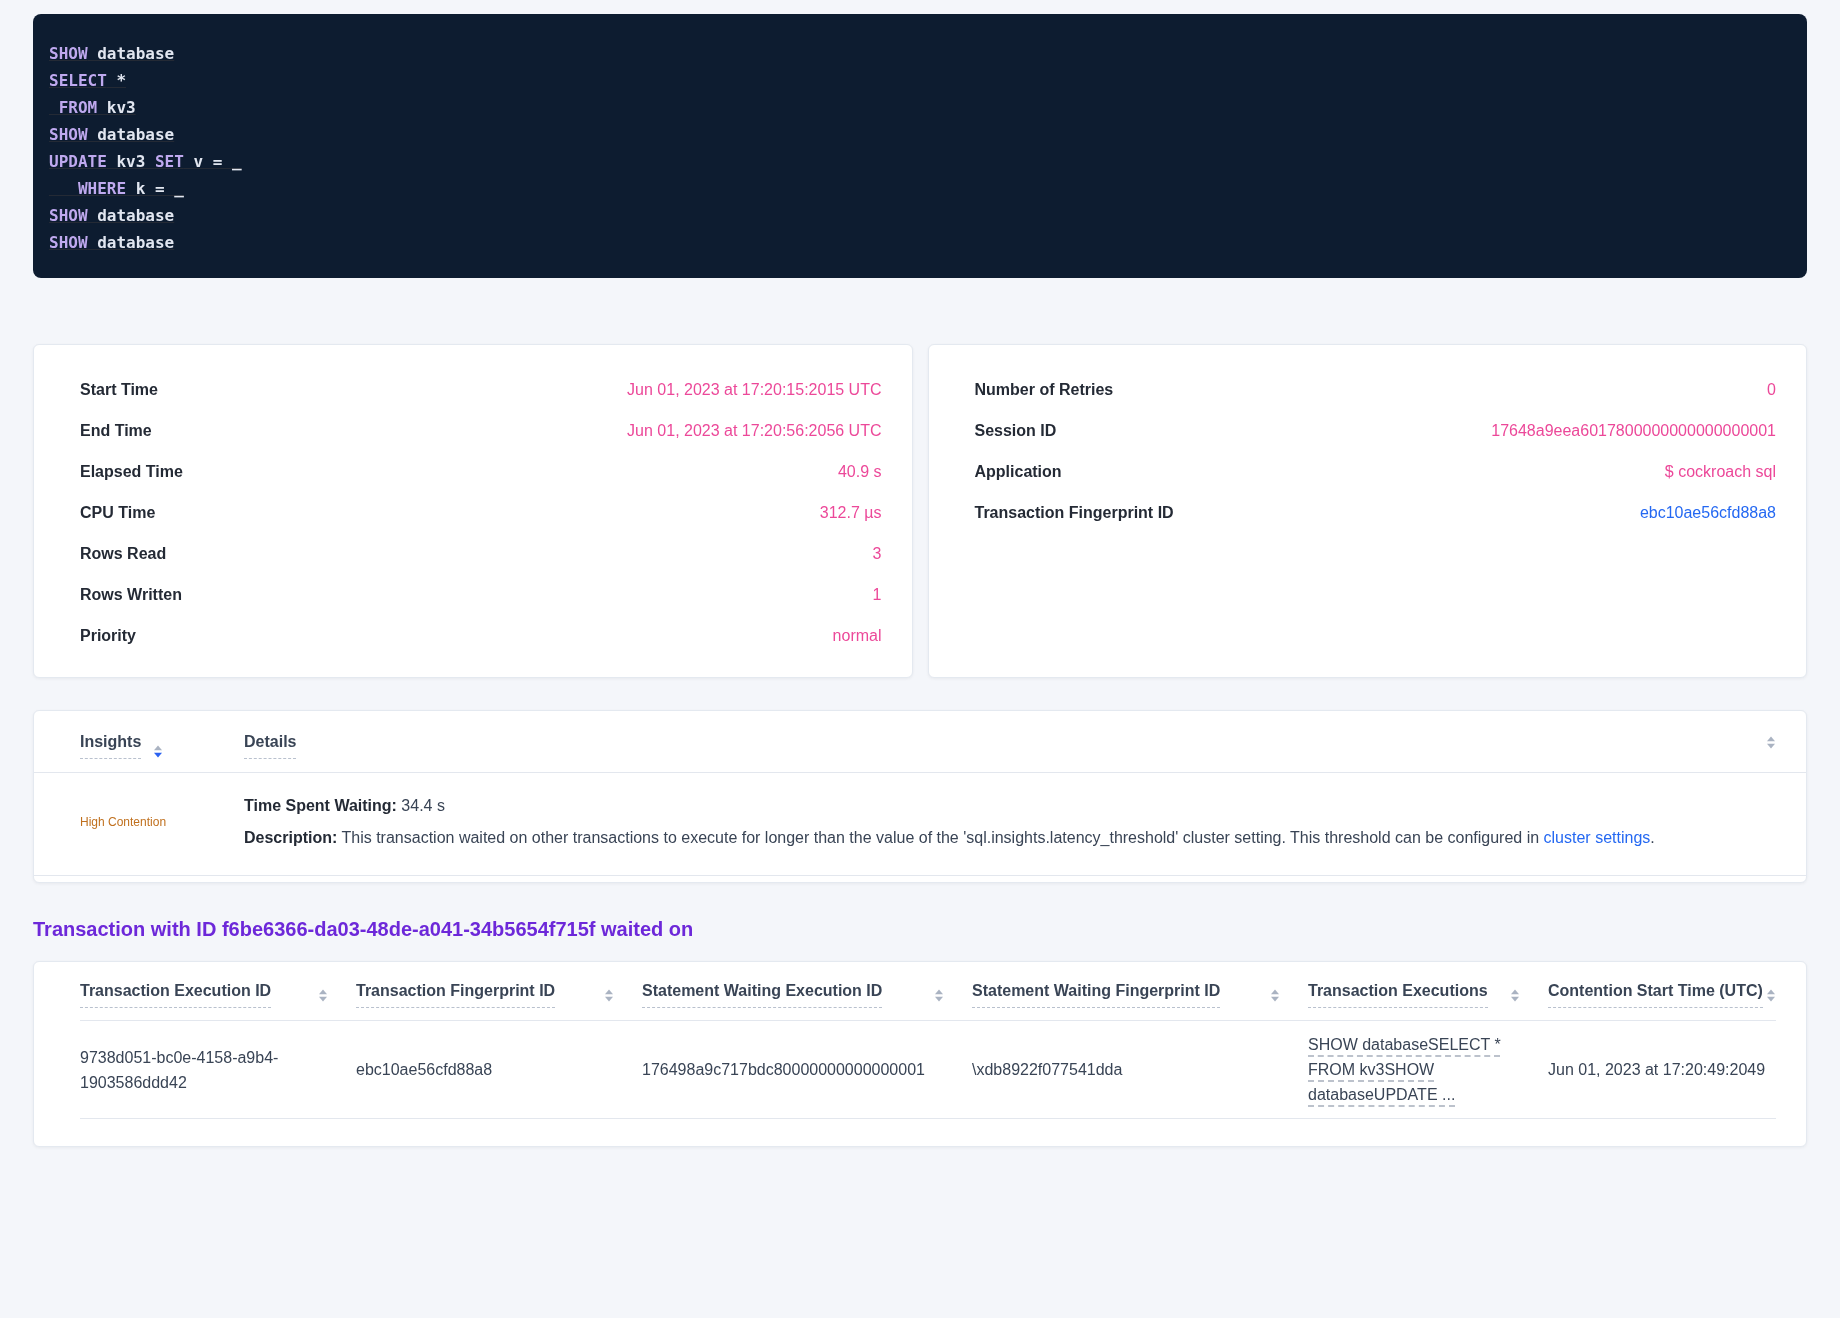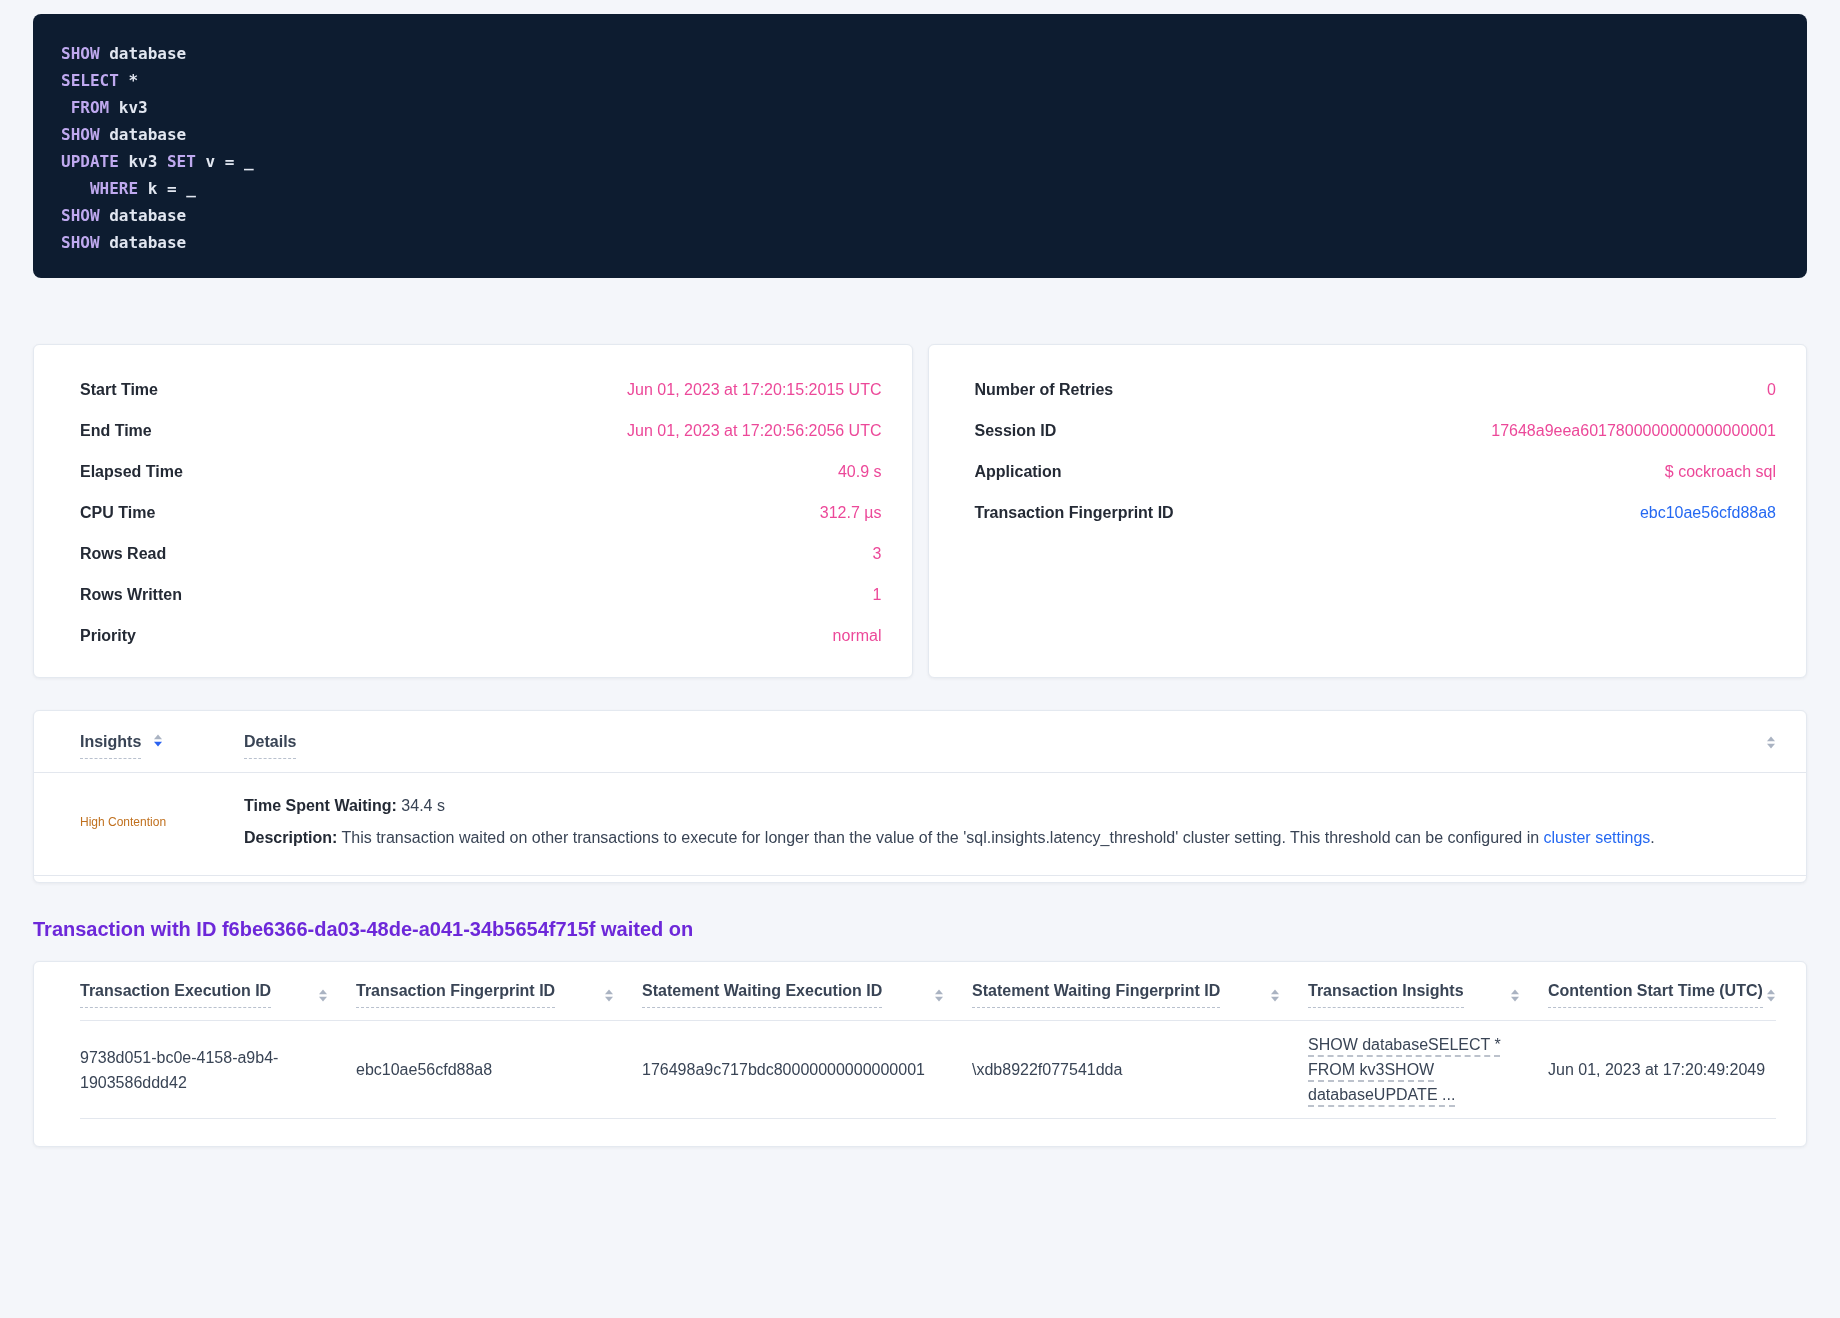--- a/index.html
+++ b/index.html
@@ -15,22 +15,22 @@
 
   
   .tabbar { margin-top: 30px; border-bottom: 1px solid #d9dee8; display: flex; }
   .tab { font-size: 18px; padding: 0 18px 15px; margin-right: 40px; position: relative; color: #394455; cursor: pointer; }
   .tab.active { color: #0b5fff; }
   .tab.active::after { content: ''; position: absolute; left: 0; right: 0; bottom: -2px; height: 4px; border-radius: 4px; background: #0b5fff; }
 
   
   .sql-card {
     margin-top: 14px; background: #0d1c30; border-radius: 8px;
-    padding: 26px 28px; height: 264px;
-    font-family: "DejaVu Sans Mono", monospace; font-size: 16px; line-height: 27px; font-weight: bold;
+    padding: 26px 16px; height: 264px;
+    font-family: "DejaVu Sans Mono", monospace; font-size: 16px; line-height: 27px; font-weight: bold; text-decoration: underline;
   }
   .sql-line { white-space: pre; }
   .sql-line .kw { color: #bfa9ef; }
   .sql-line .pl { color: #e1e6f0; }
 
   
   .card { background: #fff; border: 1px solid #e4e9f0; border-radius: 6px; box-shadow: 0 1px 3px rgba(36,42,53,.06); }
   .cards-row { display: flex; gap: 15px; margin-top: 66px; }
   .summary-card { flex: 1; padding: 24px 30px 21px 46px; }
   .summary-row { display: flex; align-items: center; height: 41px; font-size: 16px; }
@@ -47,21 +47,21 @@
 
   .th-label {
     display: inline-block; font-size: 16px; font-weight: bold; color: #394455;
     border-bottom: 1px dashed #b9c1ce; padding-bottom: 7px; cursor: pointer;
   }
   .divider { border-top: 1px solid #e3e7ee; }
 
   
   .insights-card { margin-top: 32px; }
   .ins-head { display: flex; align-items: center; padding: 22px 30px 0 46px; position: relative; }
-  .ins-col1 { width: 164px; display: flex; align-items: flex-start; }
+  .ins-col1 { width: 164px; display: flex; align-items: flex-end; }
   .ins-col1 .sort-arrows { margin-left: 12px; margin-right: 26px; transform: scale(.8); }
   .ins-head .far-right { position: absolute; right: 30px; top: 24px; transform: scale(.8); }
   .insights-card .head-divider { margin-top: 13px; }
   .ins-row { display: flex; align-items: center; padding: 20px 30px 24px 46px; }
   .high-contention { color: #c0701e; font-size: 12px; }
   .ins-details { font-size: 16px; color: #394455; line-height: 26px; }
   .ins-details .line2 { margin-top: 6px; }
   .ins-details b { color: #242a35; }
   a.text-link { color: #2468f2; text-decoration: none; cursor: pointer; }
   .card-tail { height: 6px; }
@@ -215,21 +215,21 @@
           </span>
         </div>
         <div class="th-cell">
           <span class="th-label">Statement Waiting Fingerprint ID</span>
           <span class="sort-arrows">
             <i class="tri up"></i>
             <i class="tri down"></i>
           </span>
         </div>
         <div class="th-cell">
-          <span class="th-label">Transaction Insights</span>
+          <span class="th-label">Transaction Executions</span>
           <span class="sort-arrows">
             <i class="tri up"></i>
             <i class="tri down"></i>
           </span>
         </div>
         <div class="th-cell">
           <span class="th-label">Contention Start Time (UTC)</span>
           <span class="sort-arrows">
             <i class="tri up"></i>
             <i class="tri down"></i>

